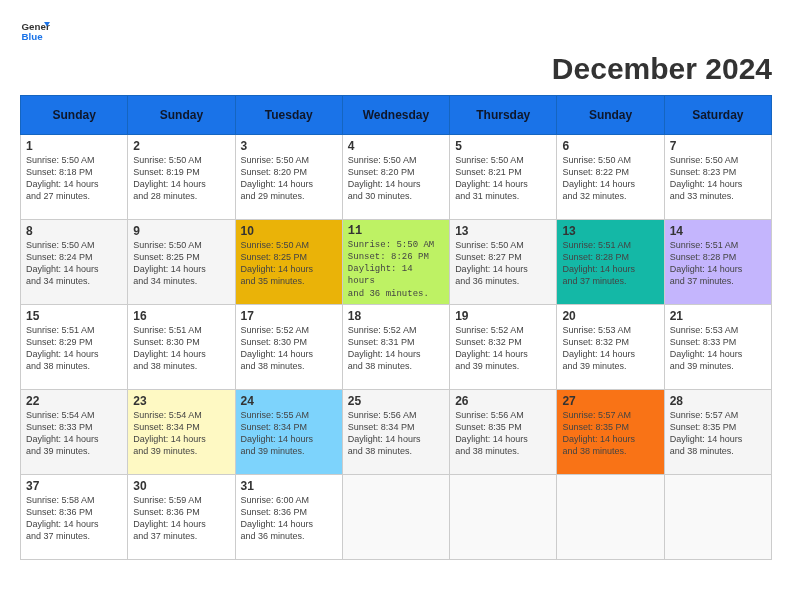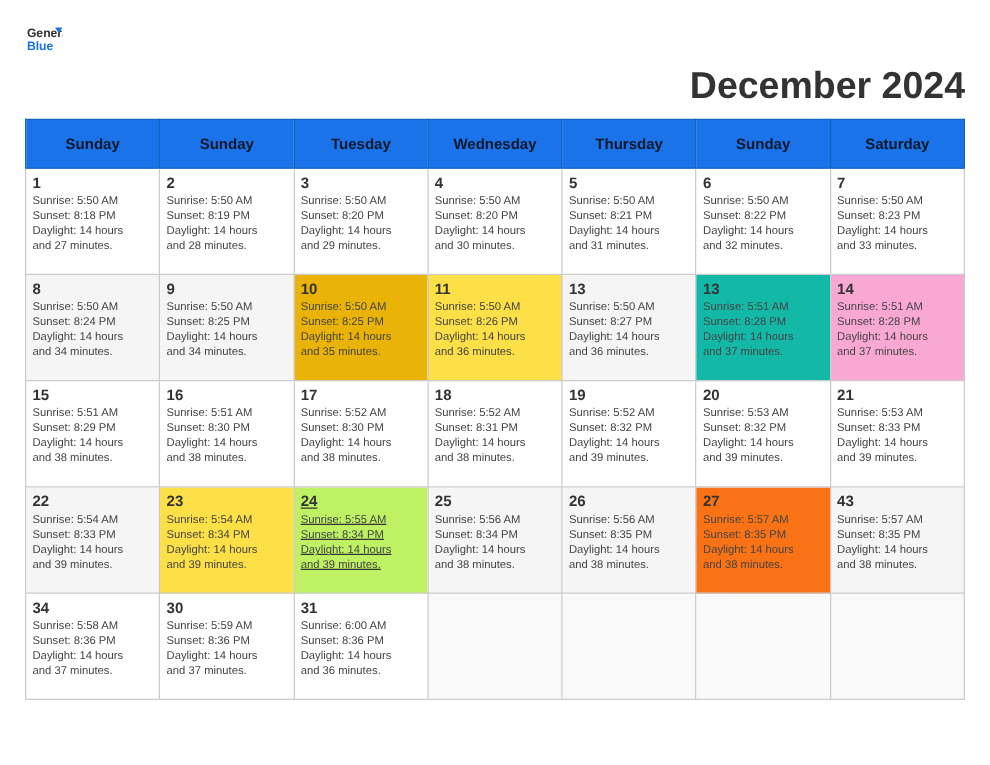--- a/index.html
+++ b/index.html
@@ -127,45 +127,45 @@
           <td><span class="day-num">3</span><span class="day-info">Sunrise: 5:50 AM<br>Sunset: 8:20 PM<br>Daylight: 14 hours<br>and 29 minutes.</span></td>
           <td><span class="day-num">4</span><span class="day-info">Sunrise: 5:50 AM<br>Sunset: 8:20 PM<br>Daylight: 14 hours<br>and 30 minutes.</span></td>
           <td><span class="day-num">5</span><span class="day-info">Sunrise: 5:50 AM<br>Sunset: 8:21 PM<br>Daylight: 14 hours<br>and 31 minutes.</span></td>
           <td><span class="day-num">6</span><span class="day-info">Sunrise: 5:50 AM<br>Sunset: 8:22 PM<br>Daylight: 14 hours<br>and 32 minutes.</span></td>
           <td><span class="day-num">7</span><span class="day-info">Sunrise: 5:50 AM<br>Sunset: 8:23 PM<br>Daylight: 14 hours<br>and 33 minutes.</span></td>
         </tr>
         <tr>
           <td style="background: rgb(245, 245, 245);"><span class="day-num">8</span><span class="day-info">Sunrise: 5:50 AM<br>Sunset: 8:24 PM<br>Daylight: 14 hours<br>and 34 minutes.</span></td>
           <td style="background: rgb(245, 245, 245);"><span class="day-num">9</span><span class="day-info">Sunrise: 5:50 AM<br>Sunset: 8:25 PM<br>Daylight: 14 hours<br>and 34 minutes.</span></td>
           <td style="background: #eab308;"><span class="day-num">10</span><span class="day-info">Sunrise: 5:50 AM<br>Sunset: 8:25 PM<br>Daylight: 14 hours<br>and 35 minutes.</span></td>
-          <td style="background: #fde047;"><span class="day-num">11</span><span class="day-info">Sunrise: 5:50 AM<br>Sunset: 8:26 PM<br>Daylight: 14 hours<br>and 36 minutes.</span></td>
+          <td style="background: #bef264; font-family: Liberation Mono, monospace;"><span class="day-num">11</span><span class="day-info">Sunrise: 5:50 AM<br>Sunset: 8:26 PM<br>Daylight: 14 hours<br>and 36 minutes.</span></td>
           <td style="background: rgb(245, 245, 245);"><span class="day-num">13</span><span class="day-info">Sunrise: 5:50 AM<br>Sunset: 8:27 PM<br>Daylight: 14 hours<br>and 36 minutes.</span></td>
           <td style="background: #14b8a6;"><span class="day-num">13</span><span class="day-info">Sunrise: 5:51 AM<br>Sunset: 8:28 PM<br>Daylight: 14 hours<br>and 37 minutes.</span></td>
-          <td style="background: #f9a8d4;"><span class="day-num">14</span><span class="day-info">Sunrise: 5:51 AM<br>Sunset: 8:28 PM<br>Daylight: 14 hours<br>and 37 minutes.</span></td>
+          <td style="background: #c4b5fd;"><span class="day-num">14</span><span class="day-info">Sunrise: 5:51 AM<br>Sunset: 8:28 PM<br>Daylight: 14 hours<br>and 37 minutes.</span></td>
         </tr>
         <tr>
           <td><span class="day-num">15</span><span class="day-info">Sunrise: 5:51 AM<br>Sunset: 8:29 PM<br>Daylight: 14 hours<br>and 38 minutes.</span></td>
           <td><span class="day-num">16</span><span class="day-info">Sunrise: 5:51 AM<br>Sunset: 8:30 PM<br>Daylight: 14 hours<br>and 38 minutes.</span></td>
           <td><span class="day-num">17</span><span class="day-info">Sunrise: 5:52 AM<br>Sunset: 8:30 PM<br>Daylight: 14 hours<br>and 38 minutes.</span></td>
           <td><span class="day-num">18</span><span class="day-info">Sunrise: 5:52 AM<br>Sunset: 8:31 PM<br>Daylight: 14 hours<br>and 38 minutes.</span></td>
           <td><span class="day-num">19</span><span class="day-info">Sunrise: 5:52 AM<br>Sunset: 8:32 PM<br>Daylight: 14 hours<br>and 39 minutes.</span></td>
           <td><span class="day-num">20</span><span class="day-info">Sunrise: 5:53 AM<br>Sunset: 8:32 PM<br>Daylight: 14 hours<br>and 39 minutes.</span></td>
           <td><span class="day-num">21</span><span class="day-info">Sunrise: 5:53 AM<br>Sunset: 8:33 PM<br>Daylight: 14 hours<br>and 39 minutes.</span></td>
         </tr>
         <tr>
           <td style="background: rgb(245, 245, 245); margin-left: 39px;"><span class="day-num">22</span><span class="day-info">Sunrise: 5:54 AM<br>Sunset: 8:33 PM<br>Daylight: 14 hours<br>and 39 minutes.</span></td>
-          <td style="background: #fde047;"><span class="day-num">23</span><span class="day-info">Sunrise: 5:54 AM<br>Sunset: 8:34 PM<br>Daylight: 14 hours<br>and 39 minutes.</span></td>
-          <td style="background: #bef264; text-decoration: underline;"><span class="day-num">24</span><span class="day-info">Sunrise: 5:55 AM<br>Sunset: 8:34 PM<br>Daylight: 14 hours<br>and 39 minutes.</span></td>
+          <td style="background: #fef9c3;"><span class="day-num">23</span><span class="day-info">Sunrise: 5:54 AM<br>Sunset: 8:34 PM<br>Daylight: 14 hours<br>and 39 minutes.</span></td>
+          <td style="background: #7dd3fc;"><span class="day-num">24</span><span class="day-info">Sunrise: 5:55 AM<br>Sunset: 8:34 PM<br>Daylight: 14 hours<br>and 39 minutes.</span></td>
           <td style="background: rgb(245, 245, 245);"><span class="day-num">25</span><span class="day-info">Sunrise: 5:56 AM<br>Sunset: 8:34 PM<br>Daylight: 14 hours<br>and 38 minutes.</span></td>
           <td style="background: rgb(245, 245, 245);"><span class="day-num">26</span><span class="day-info">Sunrise: 5:56 AM<br>Sunset: 8:35 PM<br>Daylight: 14 hours<br>and 38 minutes.</span></td>
           <td style="background: #f97316;"><span class="day-num">27</span><span class="day-info">Sunrise: 5:57 AM<br>Sunset: 8:35 PM<br>Daylight: 14 hours<br>and 38 minutes.</span></td>
-          <td style="background: rgb(245, 245, 245);"><span class="day-num">43</span><span class="day-info">Sunrise: 5:57 AM<br>Sunset: 8:35 PM<br>Daylight: 14 hours<br>and 38 minutes.</span></td>
+          <td style="background: rgb(245, 245, 245);"><span class="day-num">28</span><span class="day-info">Sunrise: 5:57 AM<br>Sunset: 8:35 PM<br>Daylight: 14 hours<br>and 38 minutes.</span></td>
         </tr>
         <tr>
-          <td><span class="day-num">34</span><span class="day-info">Sunrise: 5:58 AM<br>Sunset: 8:36 PM<br>Daylight: 14 hours<br>and 37 minutes.</span></td>
+          <td><span class="day-num">37</span><span class="day-info">Sunrise: 5:58 AM<br>Sunset: 8:36 PM<br>Daylight: 14 hours<br>and 37 minutes.</span></td>
           <td><span class="day-num">30</span><span class="day-info">Sunrise: 5:59 AM<br>Sunset: 8:36 PM<br>Daylight: 14 hours<br>and 37 minutes.</span></td>
           <td><span class="day-num">31</span><span class="day-info">Sunrise: 6:00 AM<br>Sunset: 8:36 PM<br>Daylight: 14 hours<br>and 36 minutes.</span></td>
           <td class="empty"></td>
           <td class="empty"></td>
           <td class="empty"></td>
           <td class="empty"></td>
         </tr>
       </tbody>
   </table>
 </div>

